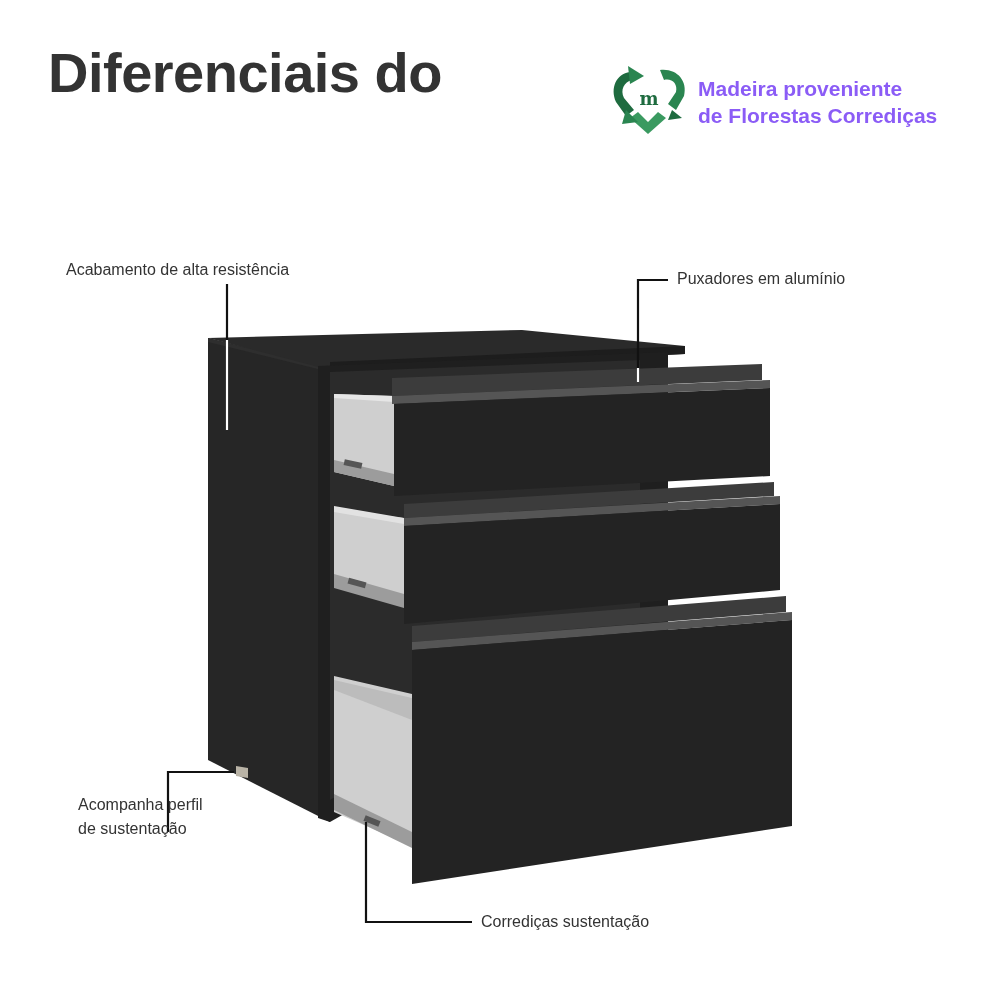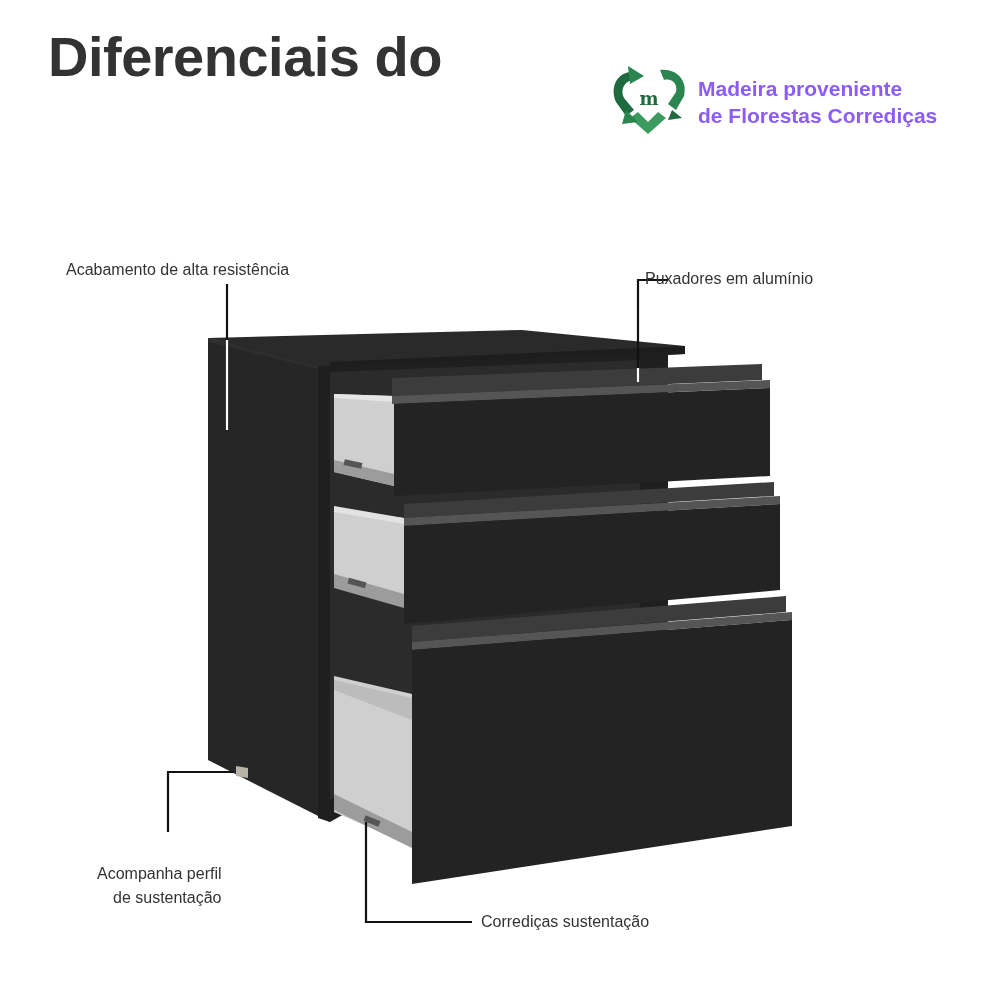--- a/index.html
+++ b/index.html
@@ -1,29 +1,29 @@
 <!DOCTYPE html>
 <html><head>
 <meta charset="utf-8">
 <style>
   html, body { margin:0; padding:0; background:#ffffff; }
   body { width:1000px; height:1000px; position:relative; overflow:hidden;
          font-family:"Liberation Sans", "DejaVu Sans", sans-serif; color:#333333; }
-  .title { position:absolute; left:48px; top:24px; font-size:56px; line-height:66px;
+  .title { position:absolute; left:48px; top:40px; font-size:56px; line-height:66px;
            font-weight:700; color:#333333; letter-spacing:-0.5px; margin:0; }
   .title span { display:block; }
   .badge { position:absolute; left:608px; top:66px; display:flex; align-items:center; }
   .badge-icon { width:82px; height:72px; }
   .badge-text { margin-left:8px; font-size:21px; line-height:27px; font-weight:700; color:#8b5cf6; }
   .badge-text span { display:block; }
   .label { position:absolute; font-size:16px; line-height:24px; color:#333333; white-space:nowrap; }
   .label span { display:block; }
   #lbl-acabamento { left:66px; top:258px; }
-  #lbl-puxadores { left:645px; top:267px; }
-  #lbl-perfil { left:78px; top:862px; text-align:right;margin-left:19px; }
+  #lbl-puxadores { left:677px; top:267px; }
+  #lbl-perfil { left:78px; top:793px; text-align:left; }
   #lbl-corredicas { left:481px; top:910px; }
   .scene { position:absolute; left:0; top:0; width:1000px; height:1000px; }
 </style>
 </head>
 <body>
 
 <h1 class="title">
   <span>Diferenciais do</span>
 </h1>
 

